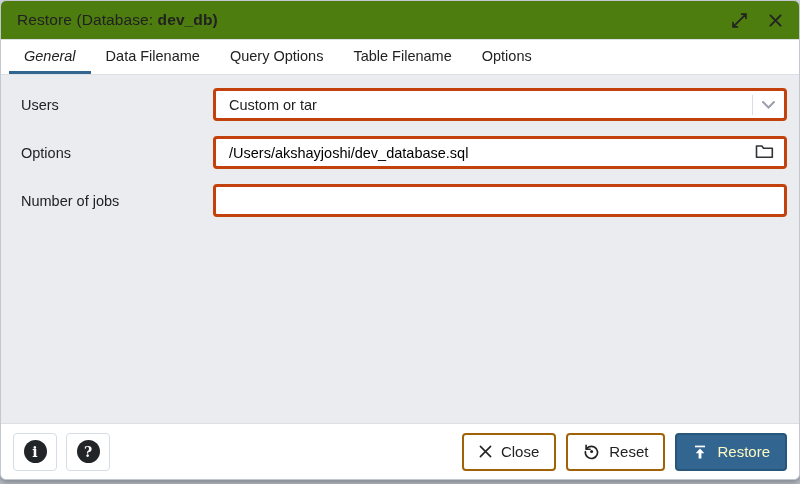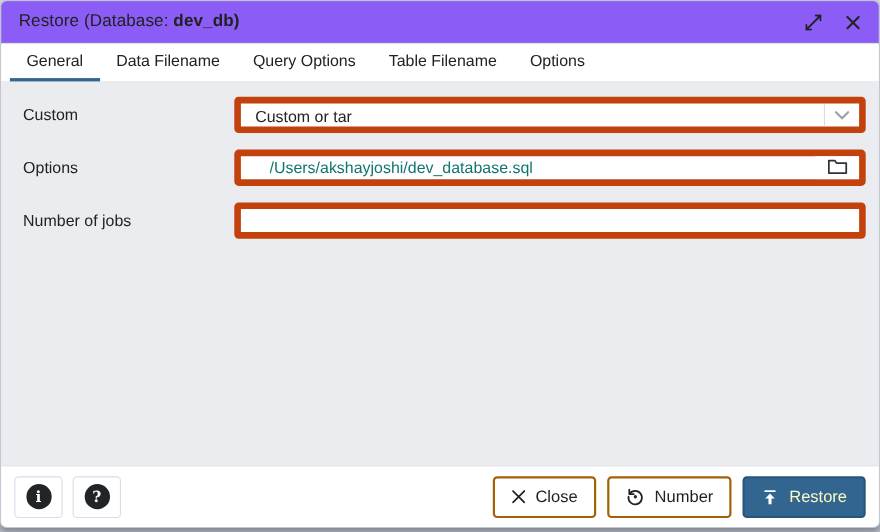--- a/index.html
+++ b/index.html
@@ -2,41 +2,41 @@
 <html><head>
 <meta charset="utf-8">
 <style>
   html,body{margin:0;padding:0;}
   body{font-family:"Liberation Sans", sans-serif; -webkit-font-smoothing:antialiased;}
   .stage{position:relative;width:800px;height:484px;background:linear-gradient(#d4d8df,#b9bfc9);overflow:hidden;}
   .dialog{position:absolute;top:0;left:0;width:798px;height:478px;border:1px solid #c2c7d0;
           border-radius:6px;background:#ebecf0;display:flex;flex-direction:column;overflow:hidden;
           box-shadow:0 3px 6px rgba(0,0,0,.3);}
   
-  .hdr{height:38px;background:#8b5cf6;border-bottom:1px solid #dcdfe4;display:flex;align-items:center;
+  .hdr{height:38px;background:#4d7c0f;border-bottom:1px solid #dcdfe4;display:flex;align-items:center;
        padding:0 16px;flex:0 0 auto;}
   .hdr-title{font-size:15.5px;color:#212121;letter-spacing:.1px;}
   .hdr-title .obj{font-weight:700;}
   .hdr-icons{margin-left:auto;display:flex;align-items:center;gap:20px;}
   .hdr-btn{width:16px;height:16px;display:flex;align-items:center;justify-content:center;cursor:pointer;}
   
   .tabbar{height:34px;background:#fff;border-bottom:1px solid #dcdfe4;display:flex;align-items:stretch;
           padding:0 8px;flex:0 0 auto;}
   .tab{display:flex;align-items:center;padding:0 15px;font-size:14.5px;color:#222;cursor:pointer;
        border-bottom:3px solid transparent;box-sizing:border-box;}
-  .tab.active{border-bottom-color:#326690;}
+  .tab.active{border-bottom-color:#326690;font-style:italic;}
   
   .bodyarea{flex:1;background:#ebecf0;padding:13px 12px 0 12px;}
   .row{display:flex;align-items:center;margin-bottom:15px;}
   .lbl{width:192px;flex:0 0 192px;padding-left:8px;font-size:14.5px;color:#222;}
-  .ctl{flex:1;height:33px;background:#fff;border:6px solid #c2410c;border-radius:4px;
-       display:flex;align-items:flex-end;box-sizing:border-box;font-size:14.5px;color:#222;
+  .ctl{flex:1;height:33px;background:#fff;border:3px solid #c2410c;border-radius:4px;
+       display:flex;align-items:center;box-sizing:border-box;font-size:14.5px;color:#222;
        position:relative;overflow:hidden;}
   .ctl .val{padding-left:13px;}
-  .ctl input{border:0;outline:0;flex:1;height:100%;font:inherit;color:#0f766e;padding:0 10px 0 26px;background:transparent;min-width:0;}
+  .ctl input{border:0;outline:0;flex:1;height:100%;font:inherit;color:#000000;padding:0 10px 0 13px;background:transparent;min-width:0;}
   .sel-end{margin-left:auto;height:20px;display:flex;align-items:center;border-left:1px solid #d9dce1;
            padding:0 9px 0 9px;flex:0 0 auto;}
   .file-btn{margin-left:auto;width:40px;height:100%;display:flex;align-items:center;justify-content:center;
             cursor:pointer;flex:0 0 auto;background:#fff;border:0;}
   .role-ic{margin:0 8px 0 14px;display:flex;align-items:center;flex:0 0 auto;}
   
   .ftr{flex:0 0 auto;height:55px;background:#fff;border-top:1px solid #dcdfe4;display:flex;
        align-items:center;padding:0 12px;gap:9px;}
   .icon-btn{width:44px;height:38px;background:#fff;border:1px solid #d7dde7;border-radius:4px;
             display:flex;align-items:center;justify-content:center;cursor:pointer;}
@@ -75,21 +75,21 @@
       <div class="tab active">General</div>
       <div class="tab">Data Filename</div>
       <div class="tab">Query Options</div>
       <div class="tab">Table Filename</div>
       <div class="tab">Options</div>
     </div>
 
     <div class="bodyarea">
 
       <div class="row">
-        <div class="lbl">Custom</div>
+        <div class="lbl">Users</div>
         <div class="ctl">
           <span class="val">Custom or tar</span>
           <span class="sel-end">
             <svg width="13" height="8" viewBox="0 0 13 8">
                 <path d="M1 1l5.5 5.5L12 1" stroke="#9ba1ab" stroke-width="2" fill="none" stroke-linecap="round"></path>
               </svg>
           </span>
         </div>
       </div>
 
@@ -137,21 +137,21 @@
           <span>Close</span>
         </button>
         <button class="btn">
           <span style="display:flex;">
             <svg width="17" height="17" viewBox="0 0 17 17">
               <path d="M3.4 6A6.1 6.1 0 1 1 2.4 8.6" fill="none" stroke="#222" stroke-width="1.6" stroke-linecap="round"></path>
               <path d="M3.1 2.2v4h4" fill="none" stroke="#222" stroke-width="1.6" stroke-linecap="round" stroke-linejoin="round"></path>
               <circle cx="8.6" cy="8.6" r="1.5" fill="#222"></circle>
             </svg>
           </span>
-          <span>Number</span>
+          <span>Reset</span>
         </button>
         <button class="btn primary">
           <span style="display:flex;">
             <svg width="16" height="16" viewBox="0 0 16 16">
               <path d="M3 1.6h10v1.7H3z" fill="#fff"></path>
               <path d="M8 4.6l4.3 4.6H9.4V14.4H6.6V9.2H3.7z" fill="#fff"></path>
             </svg>
           </span>
           <span>Restore</span>
         </button>

